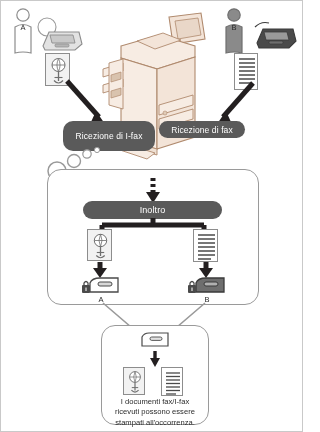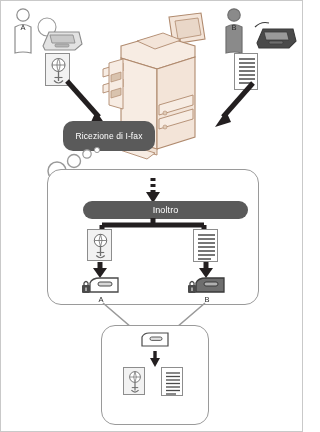--- a/index.html
+++ b/index.html
@@ -114,20 +114,21 @@
   </div>
 
   <div class="abs" style="left:206px;top:80px;">
     <svg width="48" height="50" viewBox="0 0 48 50">
       <path d="M46 2 L16 36" stroke="#231f20" stroke-width="5"></path>
       <path d="M19 30 L8 46 L24 41 Z" fill="#231f20"></path>
     </svg>
   </div>
 
   <div class="abs pill" style="left:62px;top:120px;width:92px;height:30px;">Ricezione di I-fax</div>
+  <div class="abs pill" style="left:158px;top:120px;width:86px;height:17px;">Ricezione di fax</div>
 
   <div class="abs" style="left:44px;top:146px;">
     <svg width="62" height="34" viewBox="0 0 62 34">
       <circle cx="12" cy="24" r="9" fill="#fff" stroke="#9a9a9a" stroke-width="1.5"></circle>
       <circle cx="29" cy="14" r="6.5" fill="#fff" stroke="#9a9a9a" stroke-width="1.4"></circle>
       <circle cx="42" cy="7" r="4.2" fill="#fff" stroke="#9a9a9a" stroke-width="1.2"></circle>
       <circle cx="52" cy="3" r="2.6" fill="#fff" stroke="#9a9a9a" stroke-width="1"></circle>
     </svg>
   </div>
 
@@ -137,21 +138,21 @@
     <svg width="16" height="26" viewBox="0 0 16 26">
       <g stroke="#231f20" stroke-width="5">
         <path d="M8 1 V4"></path>
           <path d="M8 7 V10"></path>
           <path d="M8 13 V15"></path>
       </g>
       <path d="M8 26 L1 15 L15 15 Z" fill="#231f20"></path>
     </svg>
   </div>
 
-  <div class="abs pill" style="left:82px;top:200px;width:165px;height:18px;font-size:9px;">Inoltro</div>
+  <div class="abs pill" style="left:82px;top:200px;width:139px;height:18px;font-size:9px;">Inoltro</div>
 
   <div class="abs" style="left:98px;top:217px;">
     <svg width="108" height="18" viewBox="0 0 108 18">
       <path d="M54 0 V7" stroke="#231f20" stroke-width="5"></path>
       <path d="M3 7 H105" stroke="#231f20" stroke-width="5"></path>
       <path d="M3 7 V17" stroke="#231f20" stroke-width="5"></path>
       <path d="M105 7 V17" stroke="#231f20" stroke-width="5"></path>
     </svg>
   </div>
 
@@ -252,14 +253,19 @@
           <path d="M4 8.5 H18"></path>
           <path d="M4 12 H18"></path>
           <path d="M4 15.5 H18"></path>
         <path d="M4 19 H18"></path>
           <path d="M4 22.5 H18"></path>
           <path d="M4 26 H14"></path>
       </g>
     </svg>
   </div>
 
+  <div class="abs caption" style="left:104px;top:396px;width:100px;">
+    <div>I documenti fax/I-fax</div>
+    <div>ricevuti possono essere</div>
+    <div>stampati all'occorrenza.</div>
+  </div>
 
 </div>
 
 </body></html>

